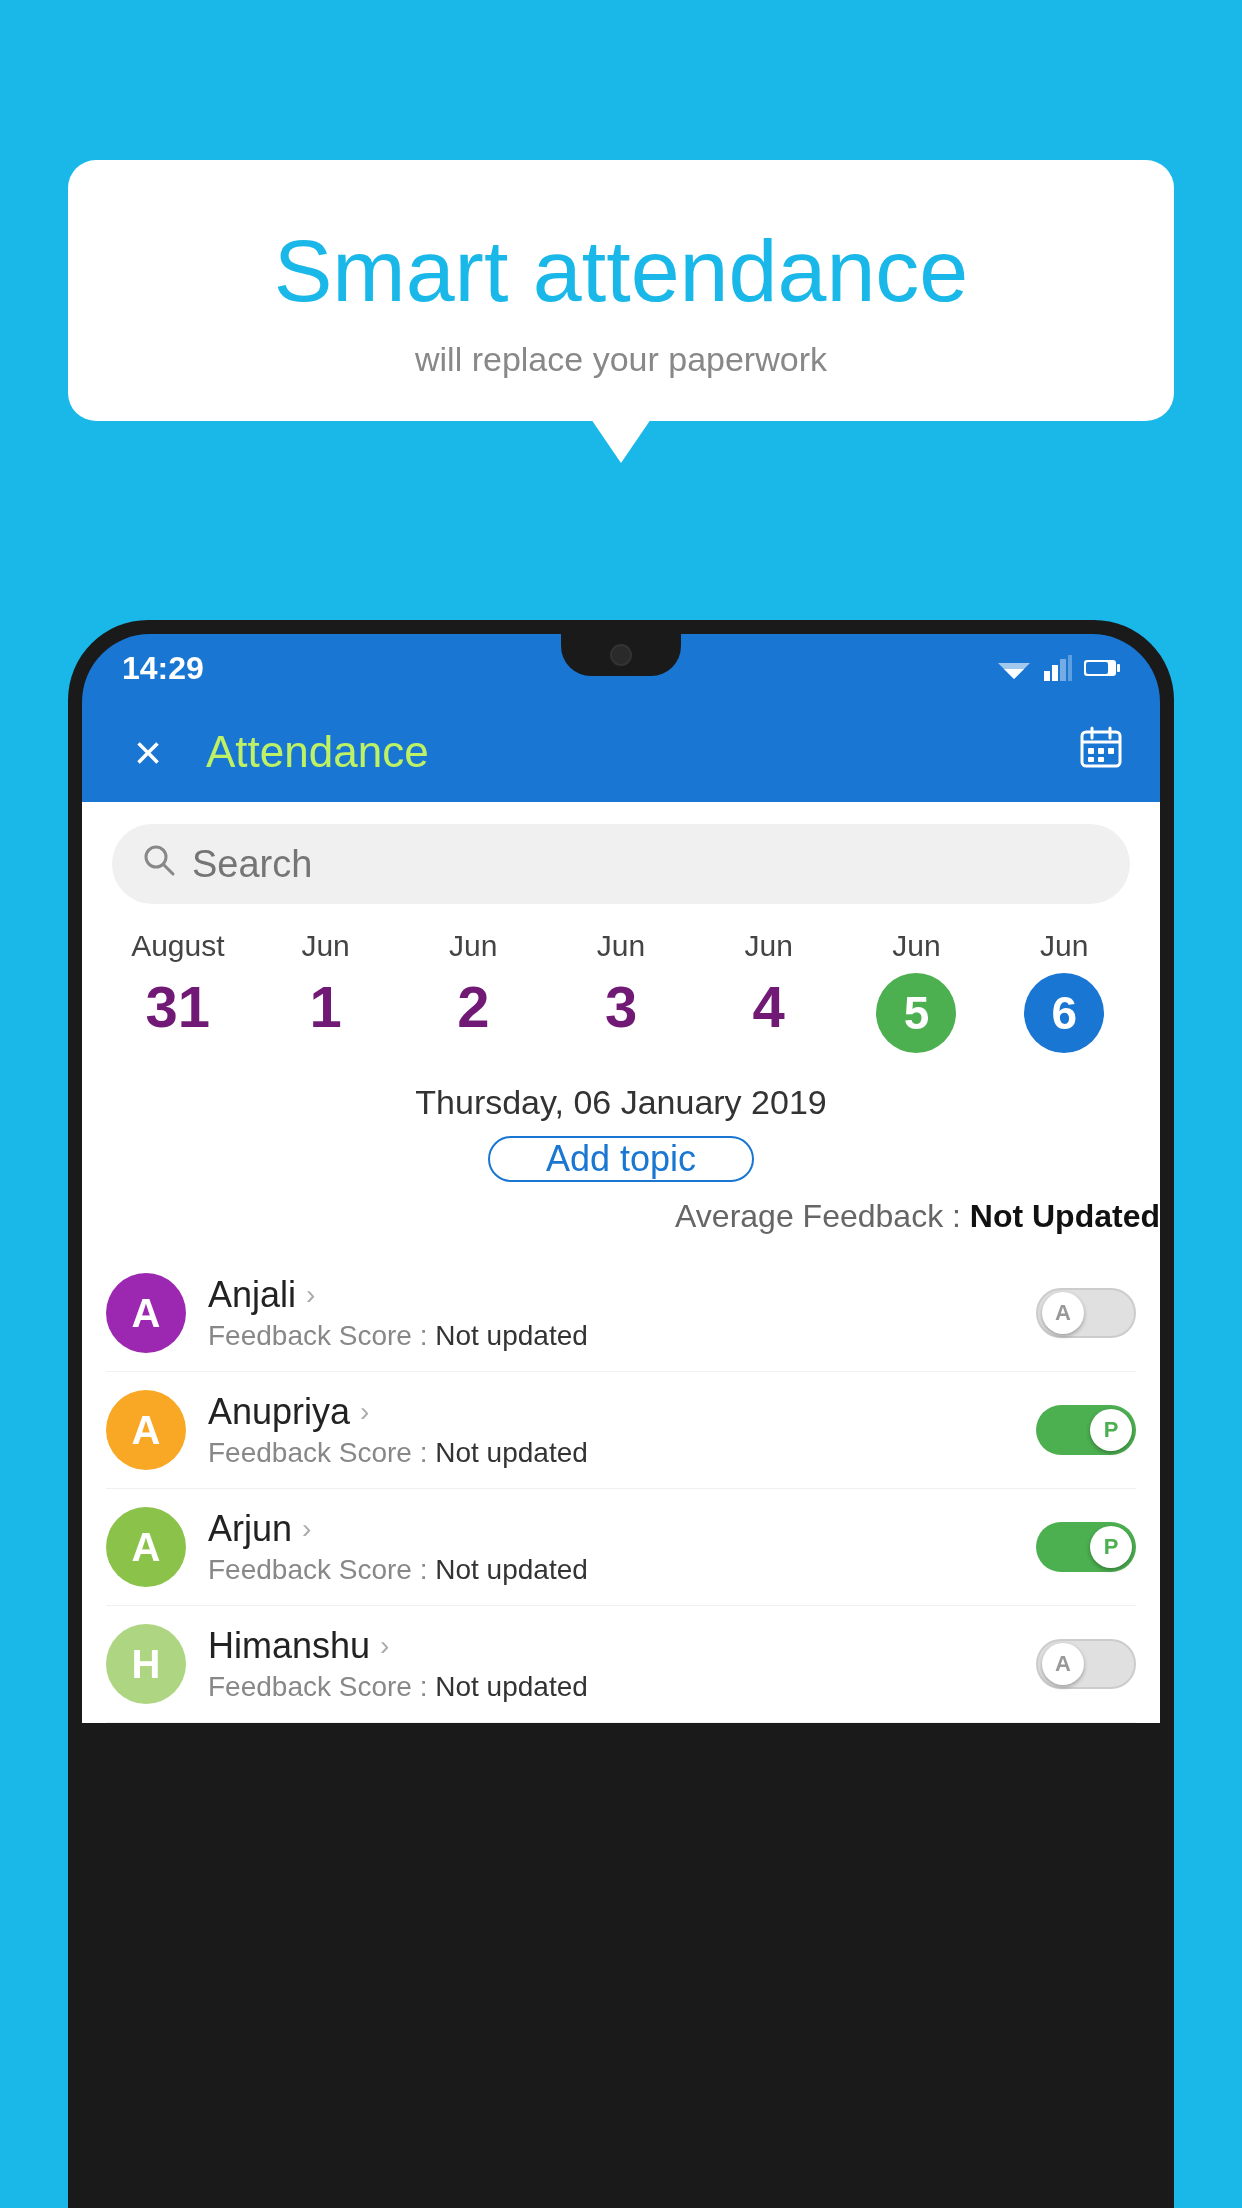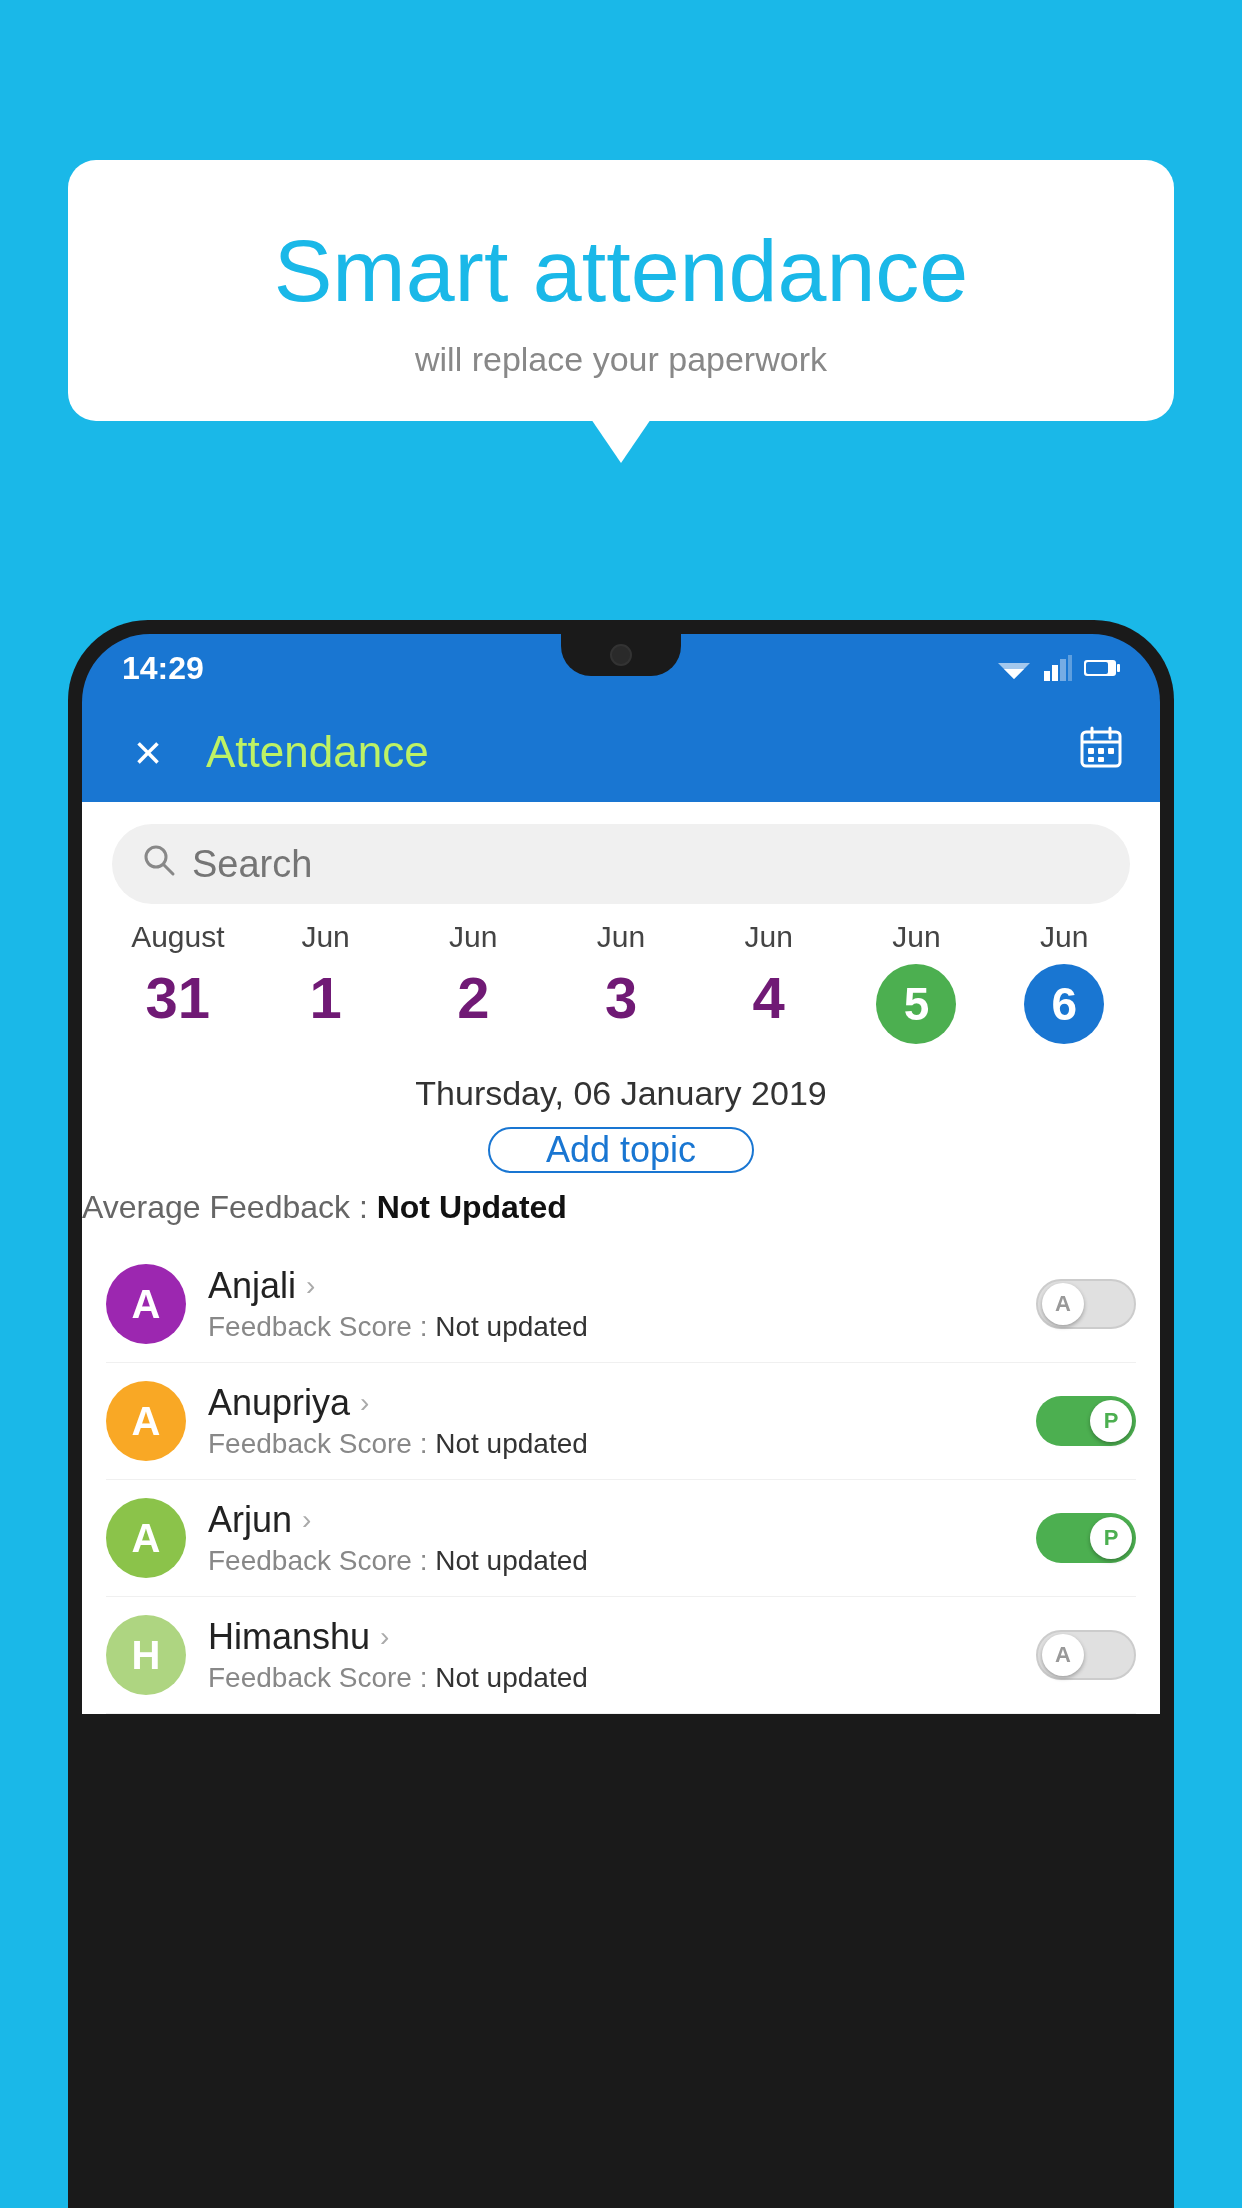--- a/index.html
+++ b/index.html
@@ -162,21 +162,21 @@
 
     
     .phone-content {
       background: white;
       flex: 1;
       overflow: hidden;
     }
 
     
     .search-bar {
-      margin: 22px 30px 2px;
+      margin: 22px 30px 11px;
       background: #f0f0f0;
       border-radius: 40px;
       height: 80px;
       display: flex;
       align-items: center;
       padding: 0 30px;
       gap: 16px;
     }
 
     .search-icon {
@@ -261,21 +261,21 @@
       background: white;
       color: #1976d2;
       font-size: 36px;
       border-radius: 40px;
       padding: 0 56px;
       cursor: pointer;
     }
 
     
     .avg-feedback {
-      text-align: left;
+      text-align: right;
       font-size: 32px;
       color: #666;
       margin-bottom: 20px;
     }
 
     .avg-feedback strong {
       color: #111;
       font-weight: 600;
     }
 

